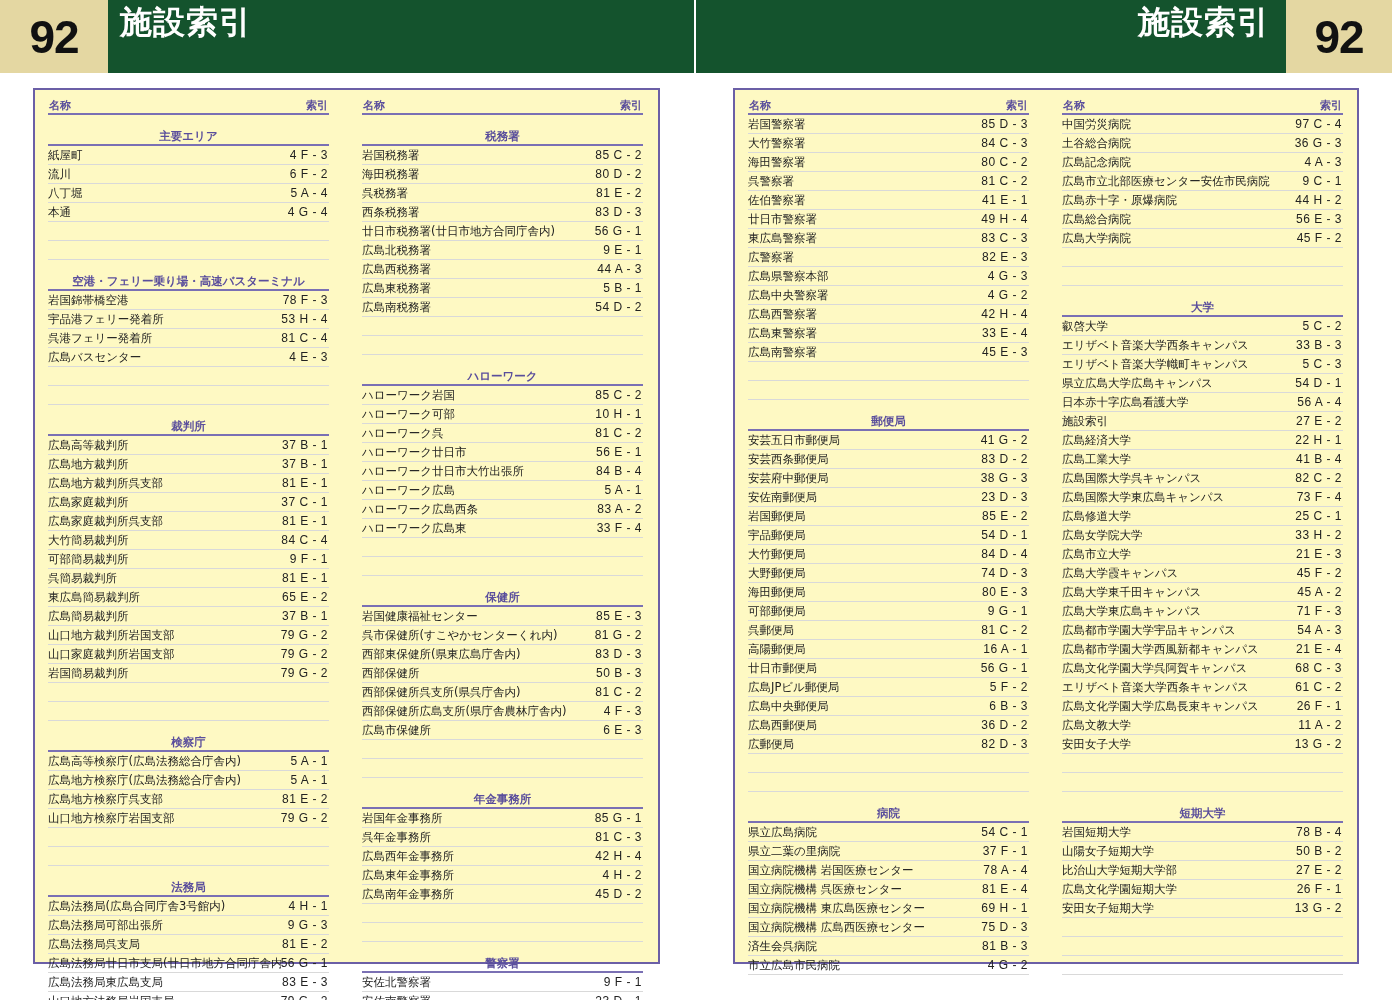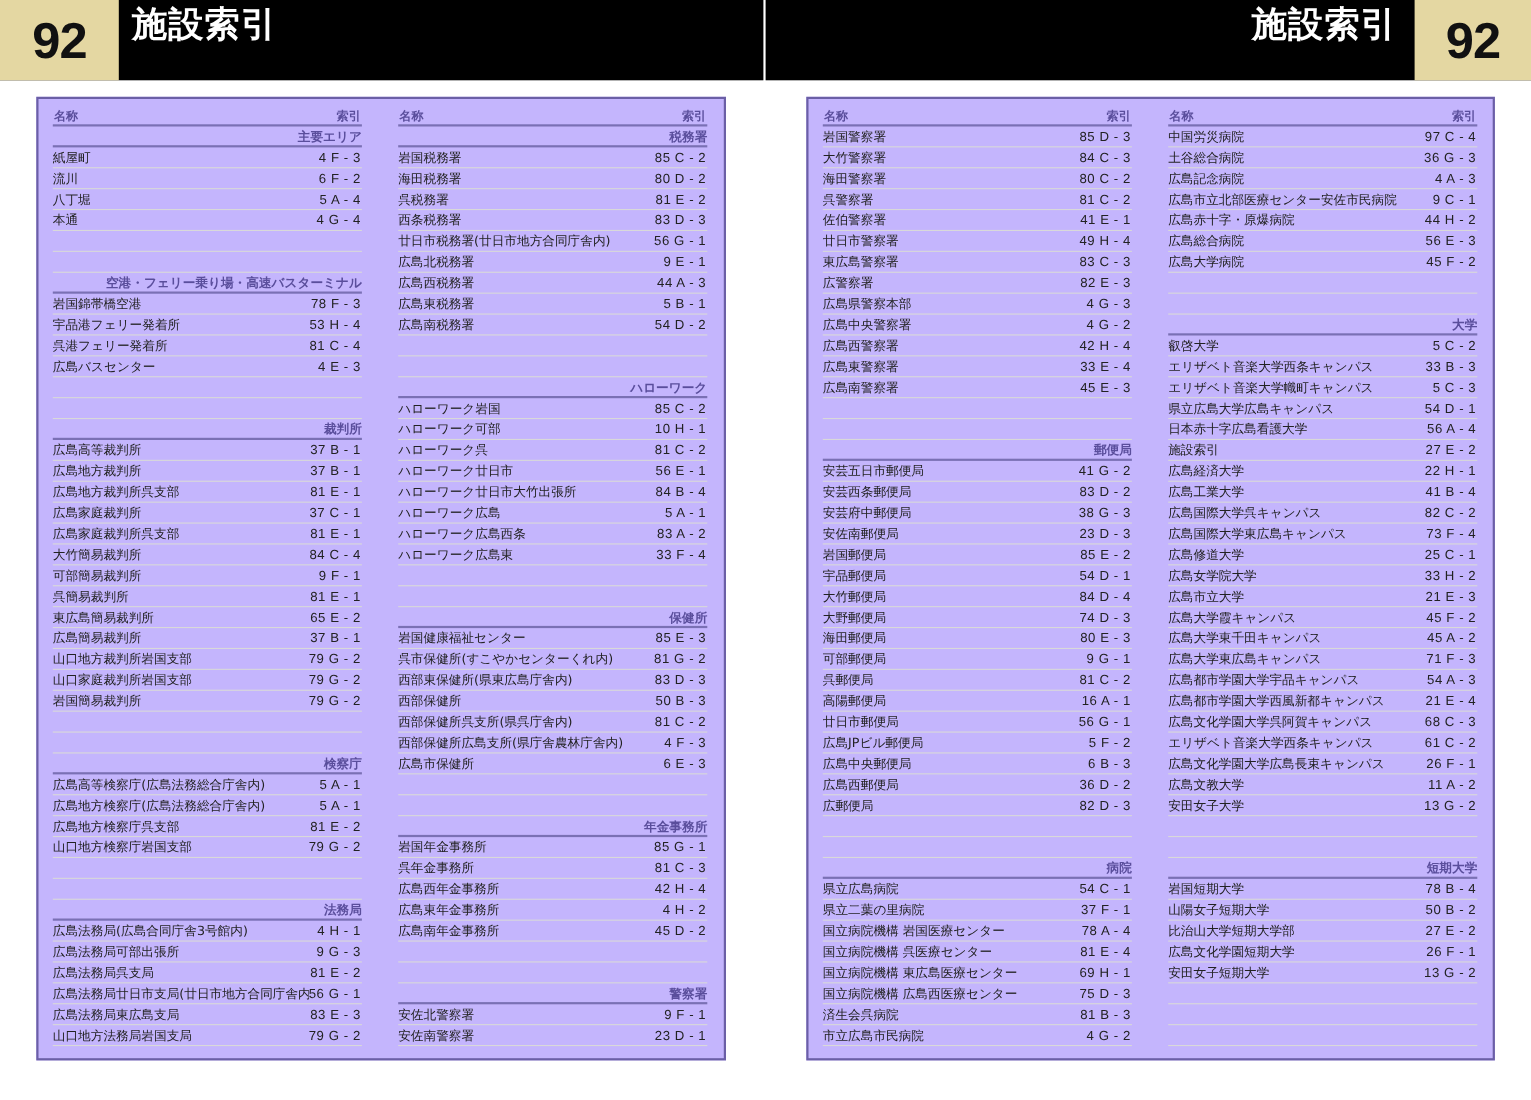--- a/index.html
+++ b/index.html
@@ -3,21 +3,21 @@
 <meta charset="utf-8">
 <style>
   html, body { margin: 0; padding: 0; }
   body {
     width: 1392px; height: 1000px; position: relative; overflow: hidden;
     background: #ffffff;
     font-family: "DejaVu Sans", sans-serif;
     color: #222;
   }
   .header {
-    position: absolute; top: 0; height: 73px; background: #000000;
+    position: absolute; top: 0; height: 73px; background: #14532d;
   }
   .header.left { left: 0; width: 694px; }
   .header.right { left: 696px; width: 696px; }
   .pagenum-box {
     position: absolute; top: 0; height: 73px; background: #e4d7a2;
     display: flex; align-items: center; justify-content: center;
     font-family: "Liberation Sans", sans-serif; font-weight: bold;
     font-size: 46px; color: #111; letter-spacing: -1px;
   }
   .header.left .pagenum-box { left: 0; width: 108px; }
@@ -27,41 +27,42 @@
     color: #fff; letter-spacing: 1px;
     text-shadow: 0 0 1px rgba(0,0,0,0.15);
     font-family: "DejaVu Sans", sans-serif;
   }
   .header.left .header-title { left: 120px; }
   .header.right .header-title { right: 122px; }
 
   .frame {
     position: absolute; top: 88px; height: 876px;
     border: 2px solid #6b5fa6; box-sizing: border-box;
-    background: #c4b5fd;
+    background: #fef9c3;
   }
   .frame.left { left: 33px; width: 627px; }
   .frame.right { left: 733px; width: 626px; }
 
   .col {
     position: absolute; top: 8px; width: 281px;
   }
   .frame .col.c1 { left: 13px; }
   .frame .col.c2 { left: 327px; }
 
   .colhead {
     display: flex; justify-content: space-between; align-items: flex-end;
     height: 17px; font-size: 11px; color: #5a4e9c; font-weight: bold;
     border-bottom: 2px solid #7a70b4; padding: 0 1px;
     box-sizing: border-box;
   }
   .section-title {
     height: 19px; font-size: 11.5px; font-weight: bold; color: #5a4e9c;
-    text-align: right; line-height: 18px; box-sizing: border-box;
+    text-align: center; line-height: 18px; box-sizing: border-box;
     border-bottom: 2px solid #7a70b4;
+    margin-top: 12px;
   }
   .row {
     display: flex; justify-content: space-between; align-items: center;
     height: 19px; box-sizing: border-box; border-bottom: 1px solid #d9d9d9;
     font-size: 11.5px; color: #222;
   }
   .row .name { white-space: nowrap; overflow: hidden; }
   .row .ref {
     white-space: nowrap; font-family: "Liberation Sans", sans-serif;
     font-size: 12px; padding-right: 1px; letter-spacing: 0.5px;

